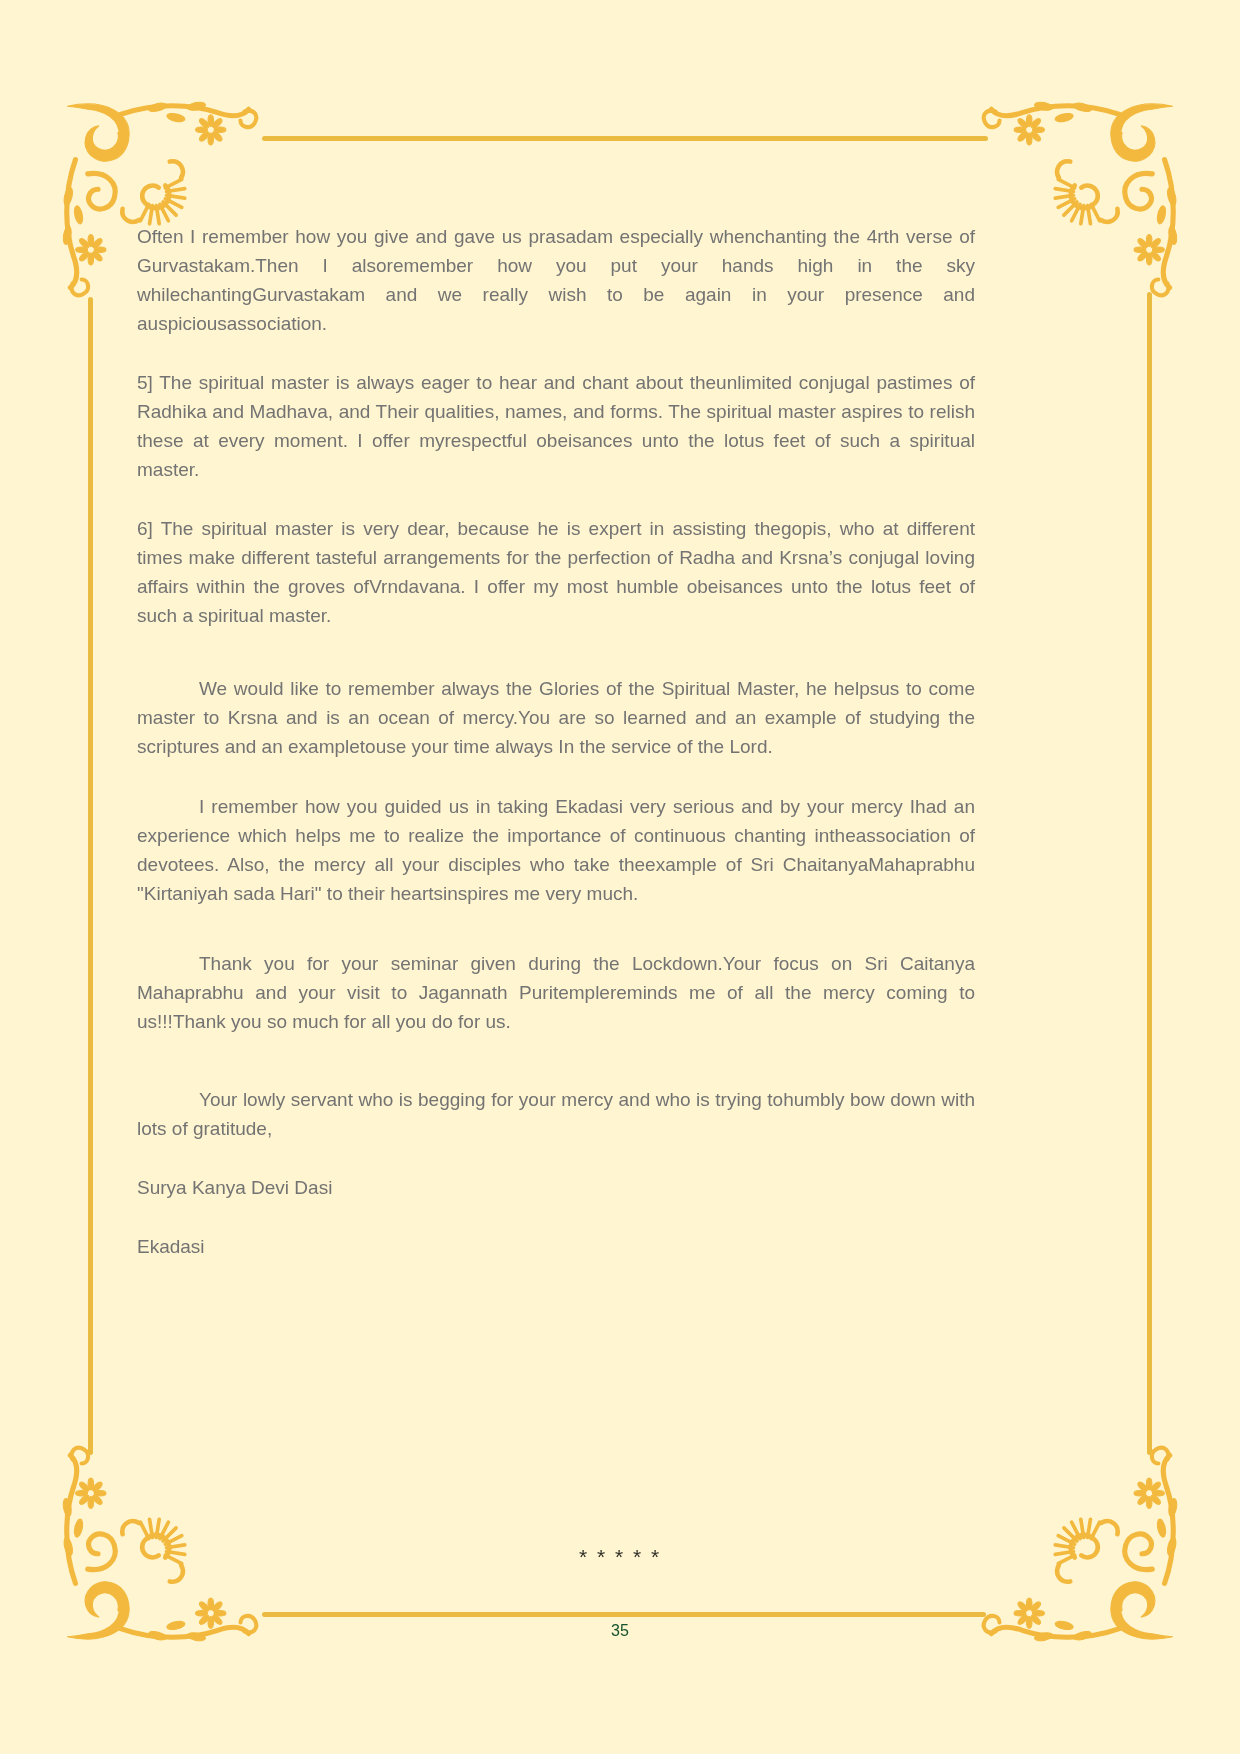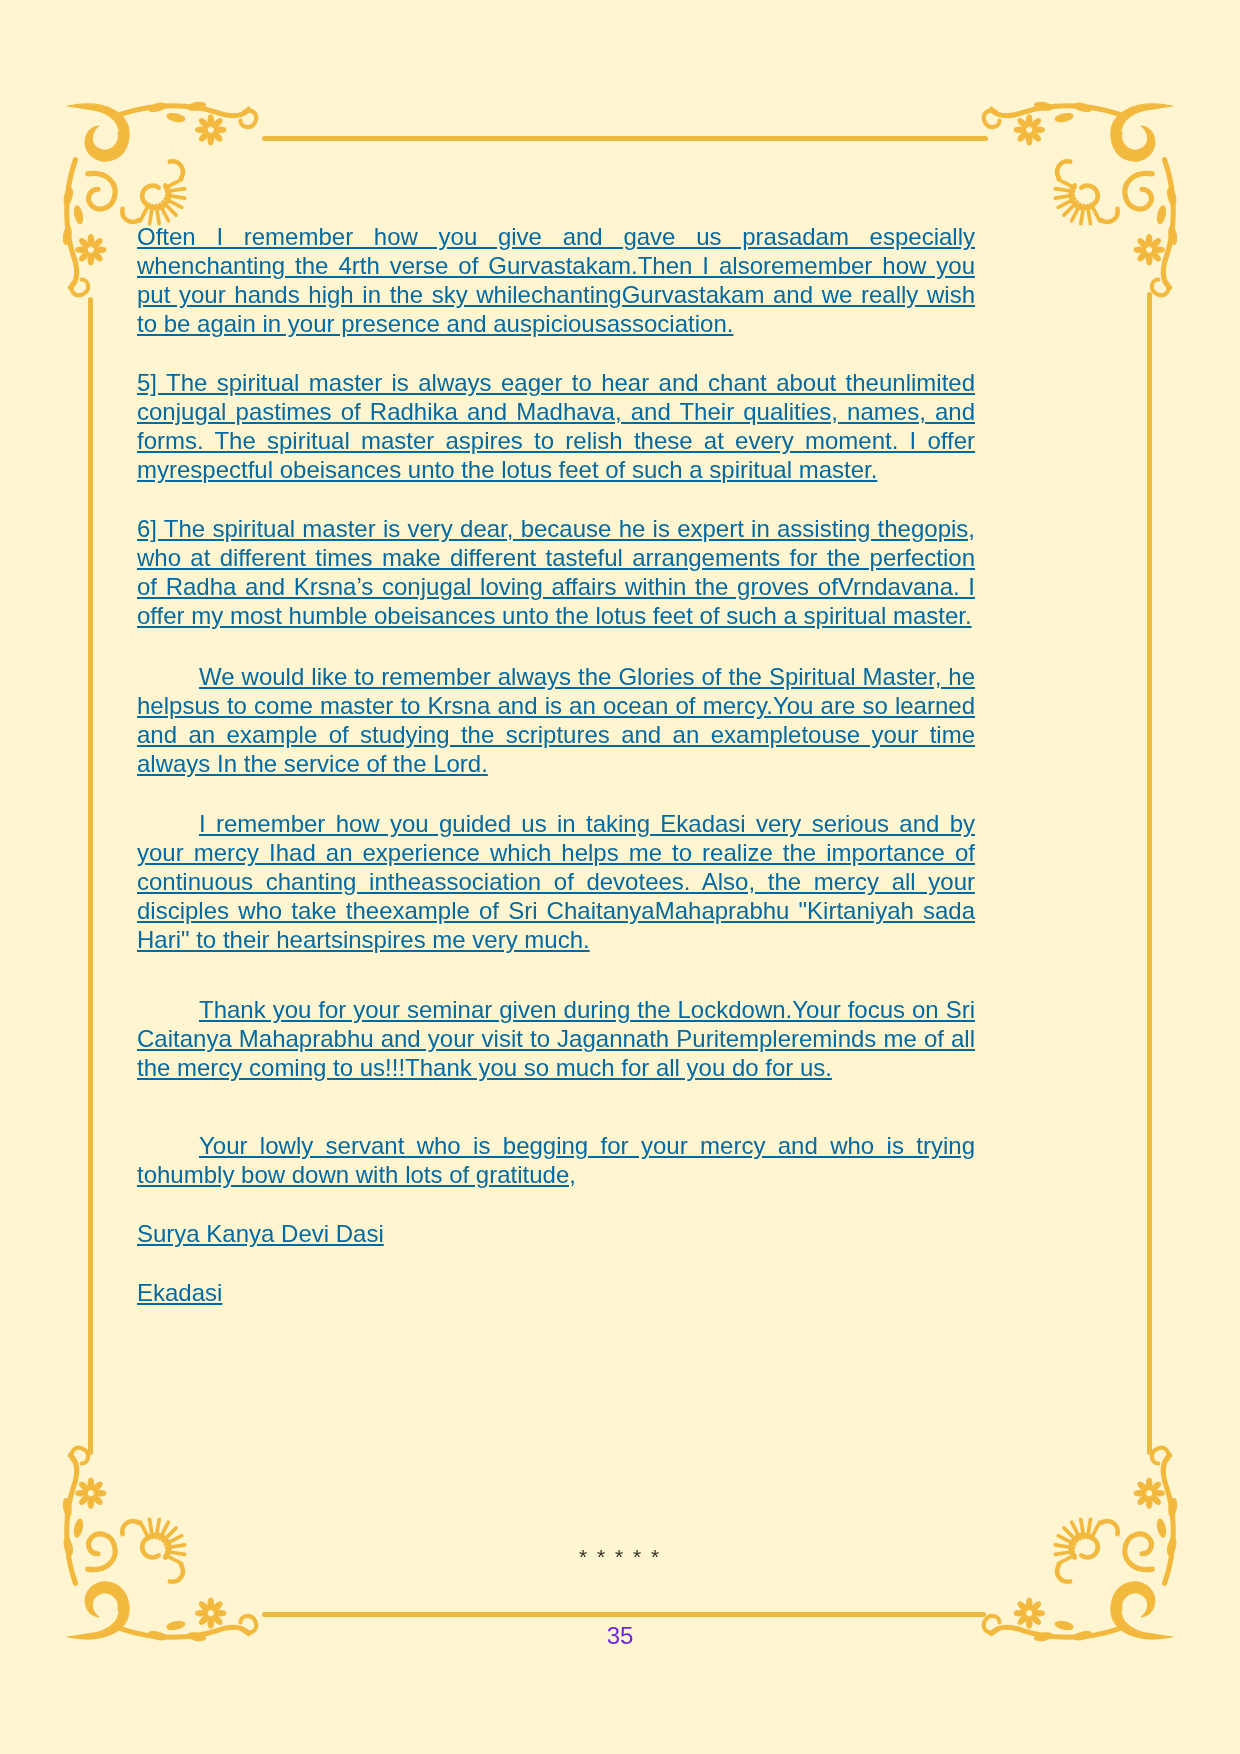--- a/index.html
+++ b/index.html
@@ -22,41 +22,40 @@
   .line-right  { left: 1147px;top: 292px;  width: 5px;    height: 1163px; }
   .orn { position: absolute; width: 205px; height: 205px; }
   .orn-tl { left: 57px;  top: 96px; }
   .orn-tr { left: 978px; top: 96px;  transform: scaleX(-1); }
   .orn-bl { left: 57px;  top: 1442px; transform: scaleY(-1); }
   .orn-br { left: 978px; top: 1442px; transform: scale(-1,-1); }
   
   .content {
     position: absolute;
     left: 137px; top: 222px; width: 838px;
-    color: #0369a1;
-    font-size: 24px; line-height: 29px;
+    color: #737373;
+    font-size: 19px; line-height: 29px;
     text-align: justify;
-    text-decoration: underline;
   }
   .content p { margin: 0 0 30px 0; }
   .content p.indent { text-indent: 62px; }
-  .content p.p3 { margin-bottom: 32px; }
+  .content p.p3 { margin-bottom: 44px; }
   .content p.p4 { margin-bottom: 31px; }
   .content p.p5 { margin-bottom: 41px; }
   .content p.p6 { margin-bottom: 49px; }
   .sig-name { margin-top: 190px; margin-left: 64px; text-align: left; }
   .sig-loc  { margin-top: 22px;  margin-left: 64px; text-align: left; }
   .separator {
     position: absolute; left: 0; top: 1545px; width: 1240px;
     text-align: center; color: #33312A;
     font-size: 21px; letter-spacing: 2px;
   }
   .page-number {
     position: absolute; left: 0; top: 1622px; width: 1240px;
-    text-align: center; color: #6d28d9; font-size: 24px;
+    text-align: center; color: #14532d; font-size: 16px;
   }
   .defs-holder { position: absolute; width: 0; height: 0; overflow: hidden; }
 </style>
 </head>
 <body>
 
 <div class="page">
 
   <svg class="defs-holder" aria-hidden="true">
     <defs>

